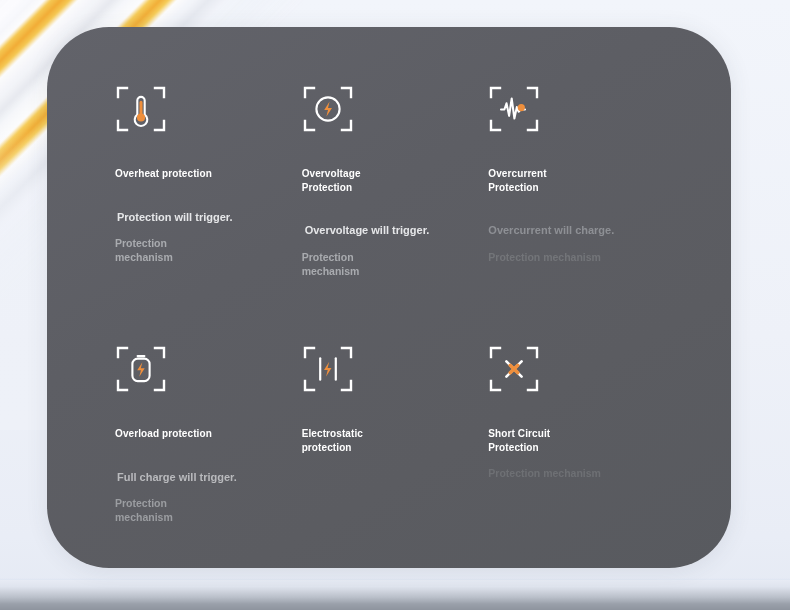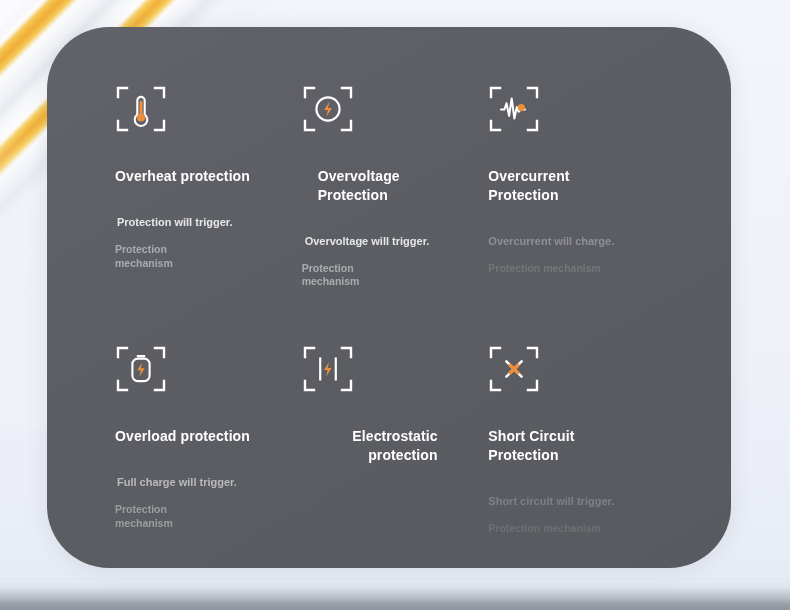--- a/index.html
+++ b/index.html
@@ -91,21 +91,21 @@
   .cell { position:relative; }
 
   .icon-wrap {
     width:52px; height:48px;
     position:relative;
     margin-bottom:34px;
   }
   .icon-wrap svg { display:block; }
 
   .cell-title {
-    font-size:14px;
+    font-size:10px;
     font-weight:bold;
     color:#ffffff;
     line-height:1.35;
     letter-spacing:.1px;
     max-width:150px;
   }
   .cell-sub {
     margin-top:29px;
     font-size:11px;
     font-weight:bold;
@@ -116,21 +116,21 @@
   .cell-mech {
     margin-top:13px;
     font-size:10.5px;
     font-weight:bold;
     color:#a9abaf;
     line-height:1.32;
     max-width:120px;
   }
 
   
-  .cell.c2 .cell-title { max-width:120px;margin-left:16px; }
+  .cell.c2 .cell-title { max-width:120px; }
   .cell.c3 .cell-sub   { color:#8e9095; max-width:180px; }
   .cell.c3 .cell-mech  { color:#737579; max-width:180px; }
   .cell.c2 .cell-sub   { padding-left:3px; }
   .cell.c1 .cell-sub   { padding-left:2px; }
 
   .cell.r2.c2 .cell-sub  { color:#b9babd; max-width:160px; }
   .cell.r2.c1 .cell-sub  { color:#b9babd; }
   .cell.r2.c1 .cell-mech { color:#9b9da1; }
   .cell.r2.c3 .cell-sub  { color:#7e8085; }
   .cell.r2.c3 .cell-mech { color:#6e7074; }
@@ -235,38 +235,37 @@
             <path d="M3 12V3h9"></path>
               <path d="M49 12V3h-9"></path>
             <path d="M3 36v9h9"></path>
               <path d="M49 36v9h-9"></path>
           </g>
           <path d="M18.2 13.3v21.4" stroke="#ffffff" stroke-width="2.2" stroke-linecap="round"></path>
           <path d="M33.8 13.3v21.4" stroke="#ffffff" stroke-width="2.2" stroke-linecap="round"></path>
           <path d="M27.2 16.8l-5.2 8.2h3.7l-1.6 6.5 5.4-8.5h-3.9z" fill="#ef8f3c"></path>
         </svg>
       </div>
-      <div class="cell-title" style="white-space: pre-line; text-align: right;">Electrostatic
+      <div class="cell-title" style="white-space: pre-line;">Electrostatic
 protection</div>
 
     </div>
 
     <div class="cell r2 c3">
       <div class="icon-wrap">
         <svg width="52" height="48" viewBox="0 0 52 48" fill="none">
           <g stroke="#ffffff" stroke-width="2.4" stroke-linecap="square" fill="none">
             <path d="M3 12V3h9"></path>
               <path d="M49 12V3h-9"></path>
             <path d="M3 36v9h9"></path>
               <path d="M49 36v9h-9"></path>
           </g>
           <path d="M18.4 16.4L33.6 31.6M33.6 16.4L18.4 31.6" stroke="#ffffff" stroke-width="2.6" stroke-linecap="round"></path>
           <path d="M22.2 20.2L29.8 27.8M29.8 20.2L22.2 27.8" stroke="#ef8f3c" stroke-width="3.4" stroke-linecap="round"></path>
         </svg>
       </div>
       <div class="cell-title" style="white-space: pre-line; margin-top: 33px;">Short Circuit
 Protection</div>
-      <div class="cell-sub">Short circuit will trigger.</div>
       <div class="cell-mech">Protection mechanism</div>
     </div>
 
   </div>
 </div>
 
 </body></html>

